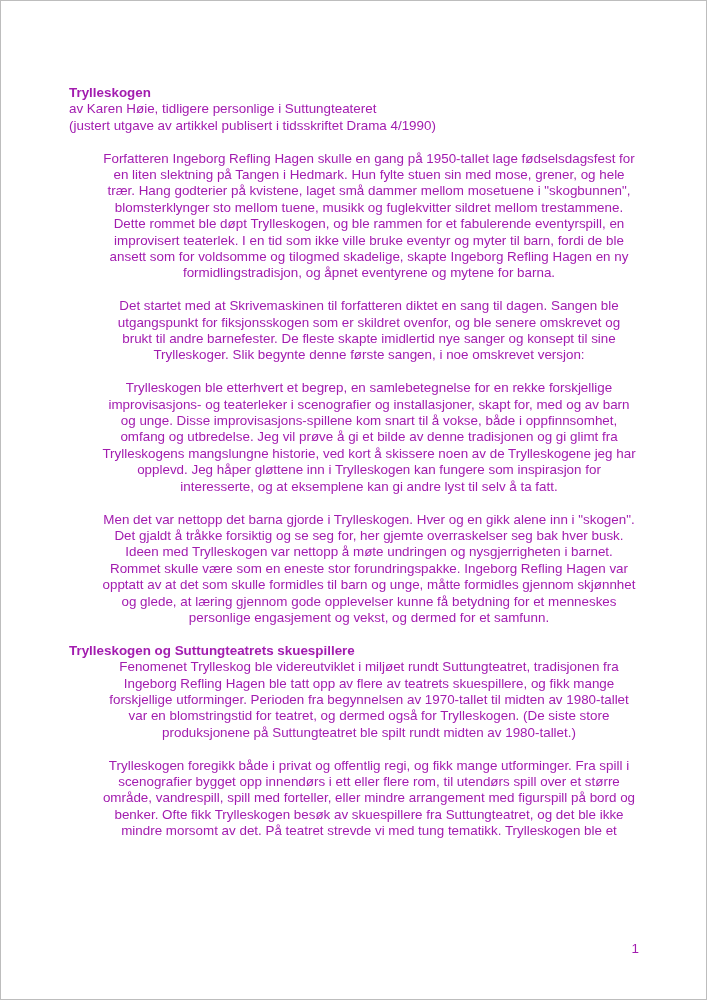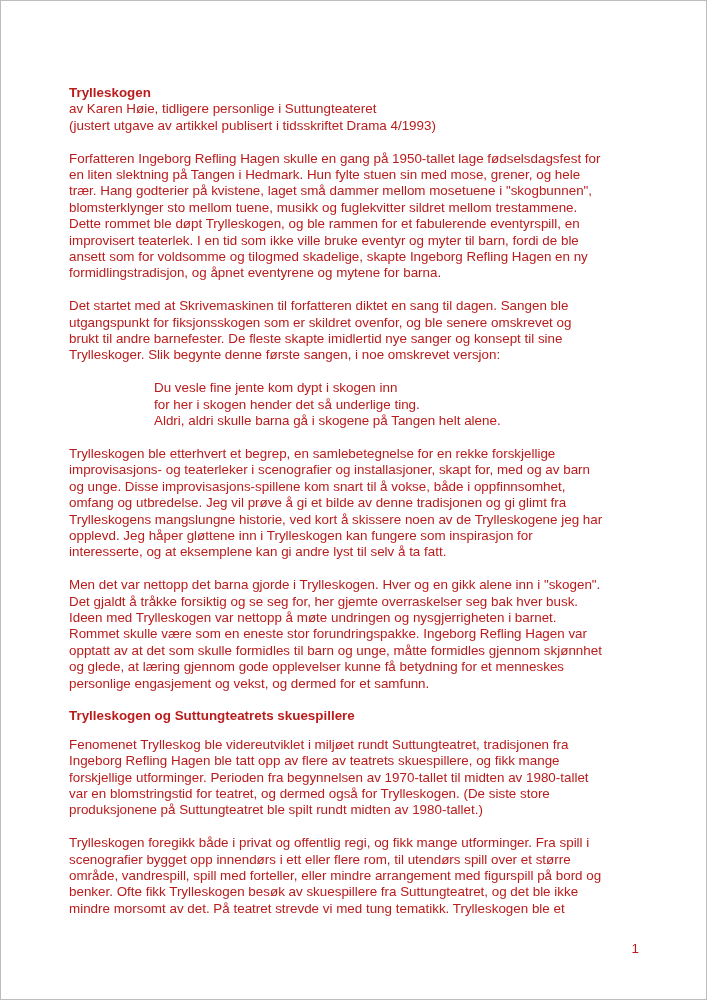--- a/index.html
+++ b/index.html
@@ -7,70 +7,67 @@
     position: relative;
     width: 707px;
     height: 1000px;
     background: #ffffff;
     box-sizing: border-box;
     border: 1px solid #bdbdbd;
     overflow: hidden;
     font-family: "Liberation Sans", sans-serif;
     font-size: 13.4px;
     line-height: 16.4px;
-    color: #b91c1c;
+    color: #a21caf;
   }
   .content {
     position: absolute;
     left: 68px;
     top: 84px;
     width: 600px;
   }
   .block { margin-bottom: 16.4px; }
-  .lines { white-space: pre; }
+  .lines { white-space: pre; text-align: center; }
   .doc-title { font-weight: bold; }
-  .section-heading { font-weight: bold; margin-bottom: 12px; }
+  .section-heading { font-weight: bold; margin-bottom: 0; }
   .poem { padding-left: 85px; }
   .pagenum {
     position: absolute;
     left: 68px;
     top: 940px;
     width: 570px;
     text-align: right;
   }
 </style>
 </head>
 <body>
 
 <div class="page">
   <div class="content">
 
     <div class="block">
       <div class="doc-title">Trylleskogen</div>
       <div>av Karen Høie, tidligere personlige i Suttungteateret</div>
-      <div>(justert utgave av artikkel publisert i tidsskriftet Drama 4/1993)</div>
+      <div>(justert utgave av artikkel publisert i tidsskriftet Drama 4/1990)</div>
     </div>
 
     <div class="block lines">Forfatteren Ingeborg Refling Hagen skulle en gang på 1950-tallet lage fødselsdagsfest for
 en liten slektning på Tangen i Hedmark. Hun fylte stuen sin med mose, grener, og hele
 trær. Hang godterier på kvistene, laget små dammer mellom mosetuene i "skogbunnen",
 blomsterklynger sto mellom tuene, musikk og fuglekvitter sildret mellom trestammene.
 Dette rommet ble døpt Trylleskogen, og ble rammen for et fabulerende eventyrspill, en
 improvisert teaterlek. I en tid som ikke ville bruke eventyr og myter til barn, fordi de ble
 ansett som for voldsomme og tilogmed skadelige, skapte Ingeborg Refling Hagen en ny
 formidlingstradisjon, og åpnet eventyrene og mytene for barna.</div>
 
     <div class="block lines">Det startet med at Skrivemaskinen til forfatteren diktet en sang til dagen. Sangen ble
 utgangspunkt for fiksjonsskogen som er skildret ovenfor, og ble senere omskrevet og
 brukt til andre barnefester. De fleste skapte imidlertid nye sanger og konsept til sine
 Trylleskoger. Slik begynte denne første sangen, i noe omskrevet versjon:</div>
 
-    <div class="block lines poem">Du vesle fine jente kom dypt i skogen inn
-for her i skogen hender det så underlige ting.
-Aldri, aldri skulle barna gå i skogene på Tangen helt alene.</div>
 
     <div class="block lines">Trylleskogen ble etterhvert et begrep, en samlebetegnelse for en rekke forskjellige
 improvisasjons- og teaterleker i scenografier og installasjoner, skapt for, med og av barn
 og unge. Disse improvisasjons-spillene kom snart til å vokse, både i oppfinnsomhet,
 omfang og utbredelse. Jeg vil prøve å gi et bilde av denne tradisjonen og gi glimt fra
 Trylleskogens mangslungne historie, ved kort å skissere noen av de Trylleskogene jeg har
 opplevd. Jeg håper gløttene inn i Trylleskogen kan fungere som inspirasjon for
 interesserte, og at eksemplene kan gi andre lyst til selv å ta fatt.</div>
 
     <div class="block lines">Men det var nettopp det barna gjorde i Trylleskogen. Hver og en gikk alene inn i "skogen".

